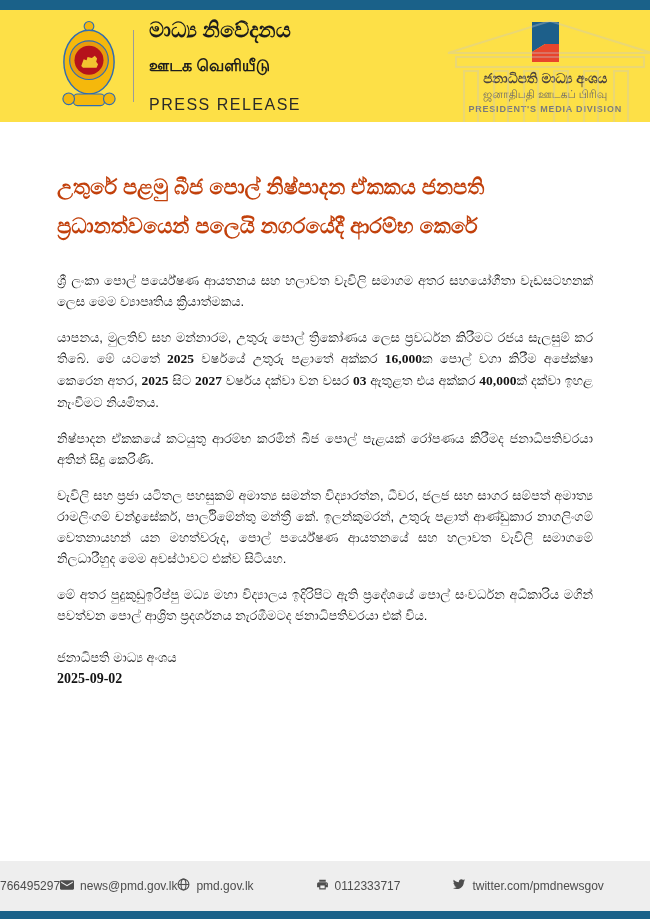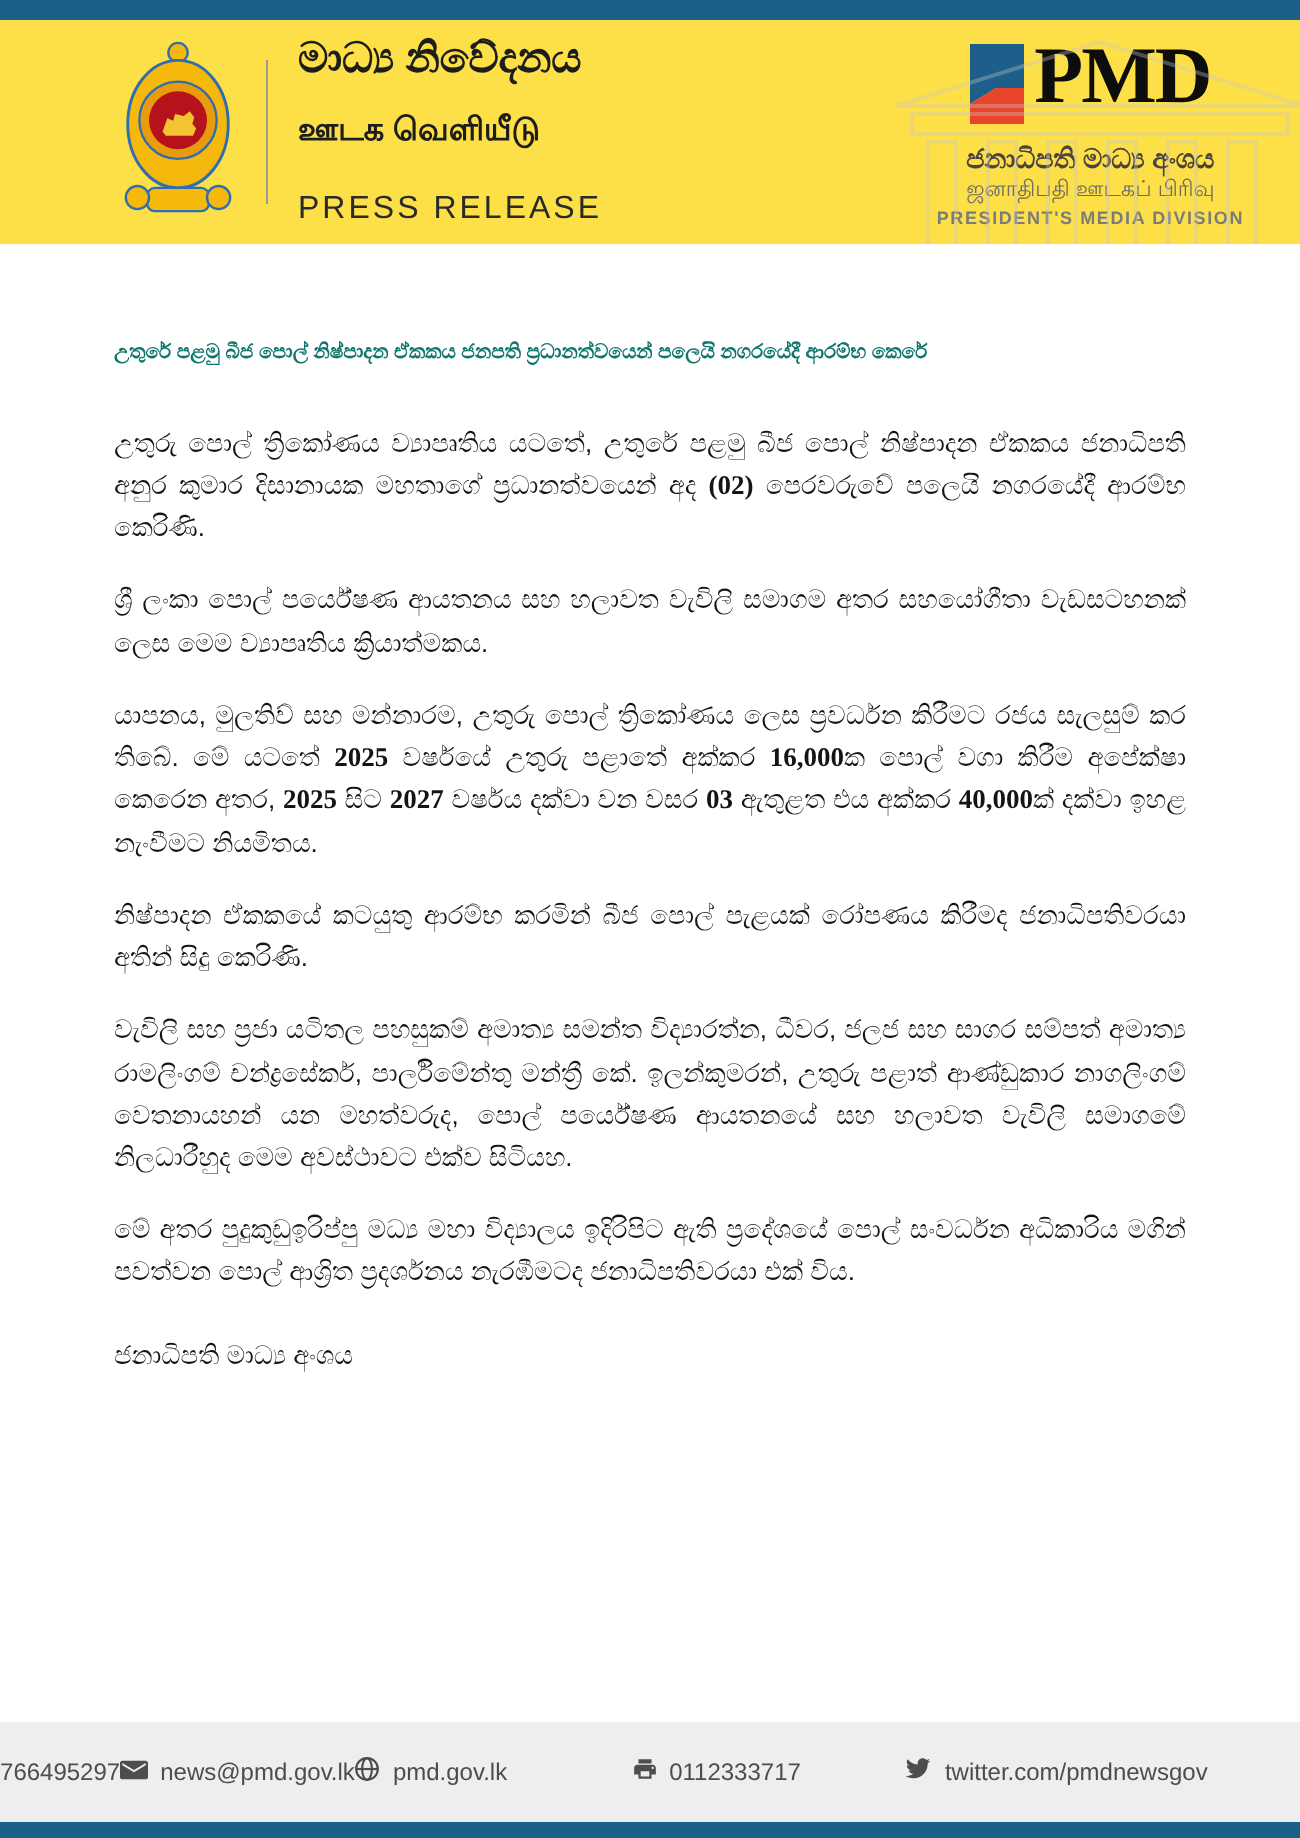--- a/index.html
+++ b/index.html
@@ -43,22 +43,22 @@
   .pmd-ta{font-size:11px;color:#6e6a68;margin-top:1px;}
   .pmd-en{font-size:9px;color:#7b7b7b;letter-spacing:.8px;margin-top:2px;font-weight:600;}
 
   
   .doc{
     position:absolute;top:122px;left:0;width:650px;
     padding:46px 57px 0 57px;box-sizing:border-box;
     color:#141414;
   }
   .doc-title{
-    font-size:10px;font-weight:bold;line-height:1.85;
-    max-width:505px;margin:0 0 24px 0;color:#0f766e;
+    font-size:21px;font-weight:bold;line-height:1.85;
+    max-width:505px;margin:0 0 24px 0;color:#c2410c;
   }
   .para{
     font-size:13px;line-height:1.62;text-align:justify;
     margin:0 0 15px 0;
   }
   .para .b{font-weight:bold;font-family:"Liberation Serif","DejaVu Serif",serif;font-size:13.5px;}
   .sig{margin-top:22px;font-size:13px;line-height:1.55;}
   .sig-date{font-weight:bold;font-family:"Liberation Serif","DejaVu Serif",serif;font-size:14px;}
 
   
@@ -118,40 +118,39 @@
           <rect x="8" y="122" width="224" height="8"></rect>
         </svg>
       </span>
       <div class="pmd-row">
         <span class="pmd-flag">
           <svg width="27" height="40" viewBox="0 0 27 40">
             <polygon points="0,0 27,0 27,22 13,22 0,30" fill="#1d5f8a"></polygon>
             <polygon points="0,30 13,22 27,22 27,40 0,40" fill="#e8452c"></polygon>
           </svg>
         </span>
-        <span class="pmd-word">PMD</span>
       </div>
       <div class="pmd-si">ජනාධිපති මාධ්‍ය අංශය</div>
       <div class="pmd-ta">ஜனாதிபதி ஊடகப் பிரிவு</div>
       <div class="pmd-en">PRESIDENT'S MEDIA DIVISION</div>
     </div>
   </div>
 
   <div class="doc">
     <h1 class="doc-title">උතුරේ පළමු බීජ පොල් නිෂ්පාදන ඒකකය ජනපති ප්‍රධානත්වයෙන් පලෙයි නගරයේදී ආරම්භ කෙරේ</h1>
 
-    <p class="para"><span>උතුරු පොල් ත්‍රිකෝණය ව්‍යාපෘතිය යටතේ, උතුරේ පළමු බීජ පොල් නිෂ්පාදන ඒකකය ජනාධිපති අනුර කුමාර දිසානායක මහතාගේ ප්‍රධානත්වයෙන් අද </span><span class="b">(02)</span><span> පෙරවරුවේ පලෙයි නගරයේදී ආරම්භ කෙරිණි.</span></p>
     <p class="para"><span>ශ්‍රී ලංකා පොල් පර්යේෂණ ආයතනය සහ හලාවත වැවිලි සමාගම අතර සහයෝගීතා වැඩසටහනක් ලෙස මෙම ව්‍යාපෘතිය ක්‍රියාත්මකය.</span></p>
     <p class="para"><span>යාපනය, මුලතිව් සහ මන්නාරම, උතුරු පොල් ත්‍රිකෝණය ලෙස ප්‍රවර්ධන කිරීමට රජය සැලසුම් කර තිබේ. මේ යටතේ </span><span class="b">2025</span><span> වර්ෂයේ උතුරු පළාතේ අක්කර </span><span class="b">16,000</span><span>ක පොල් වගා කිරීම අපේක්ෂා කෙරෙන අතර, </span><span class="b">2025</span><span> සිට </span><span class="b">2027</span><span> වර්ෂය දක්වා වන වසර </span><span class="b">03</span><span> ඇතුළත එය අක්කර </span><span class="b">40,000</span><span>ක් දක්වා ඉහළ නැංවීමට නියමිතය.</span></p>
     <p class="para"><span>නිෂ්පාදන ඒකකයේ කටයුතු ආරම්භ කරමින් බීජ පොල් පැළයක් රෝපණය කිරීමද ජනාධිපතිවරයා අතින් සිදු කෙරිණි.</span></p>
     <p class="para"><span>වැවිලි සහ ප්‍රජා යටිතල පහසුකම් අමාත්‍ය සමන්ත විද්‍යාරත්න, ධීවර, ජලජ සහ සාගර සම්පත් අමාත්‍ය රාමලිංගම් චන්ද්‍රසේකර්, පාර්ලිමේන්තු මන්ත්‍රී කේ. ඉලන්කුමරන්, උතුරු පළාත් ආණ්ඩුකාර නාගලිංගම් වෙතනායහන් යන මහත්වරුද, පොල් පර්යේෂණ ආයතනයේ සහ හලාවත වැවිලි සමාගමේ නිලධාරීහුද මෙම අවස්ථාවට එක්ව සිටියහ.</span></p>
     <p class="para"><span>මේ අතර පුදුකුඩුඉරිප්පු මධ්‍ය මහා විද්‍යාලය ඉදිරිපිට ඇති ප්‍රදේශයේ පොල් සංවර්ධන අධිකාරිය මගින් පවත්වන පොල් ආශ්‍රිත ප්‍රදර්ශනය නැරඹීමටද ජනාධිපතිවරයා එක් විය.</span></p>
 
     <div class="sig">
       <div>ජනාධිපති මාධ්‍ය අංශය</div>
+      <div class="sig-date">2025-09-02</div>
     </div>
   </div>
 
   <div class="footer">
     <div class="f-row f-row1">
       <span class="f-item">
         <span>
           <svg width="13" height="13" viewBox="0 0 24 24" fill="#4d4d4d">
               <path d="M6.6 10.8c1.5 3 3.9 5.4 6.9 6.9l2.3-2.3c.3-.3.7-.4 1.1-.2 1.2.4 2.5.6 3.8.6.6 0 1 .4 1 1V20c0 .6-.4 1-1 1C10.6 21 3 13.4 3 4c0-.6.4-1 1-1h3.2c.6 0 1 .4 1 1 0 1.3.2 2.6.6 3.8.1.4 0 .8-.2 1.1l-2.3 2.3z"></path>
             </svg>

